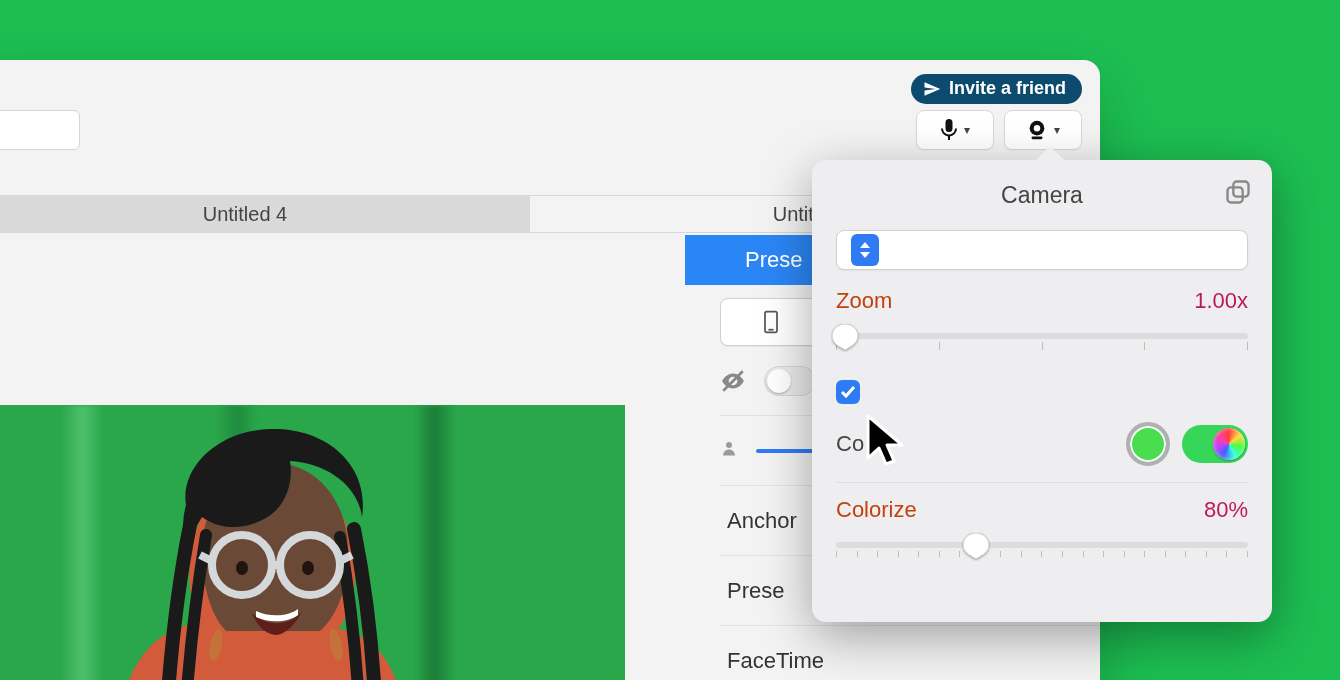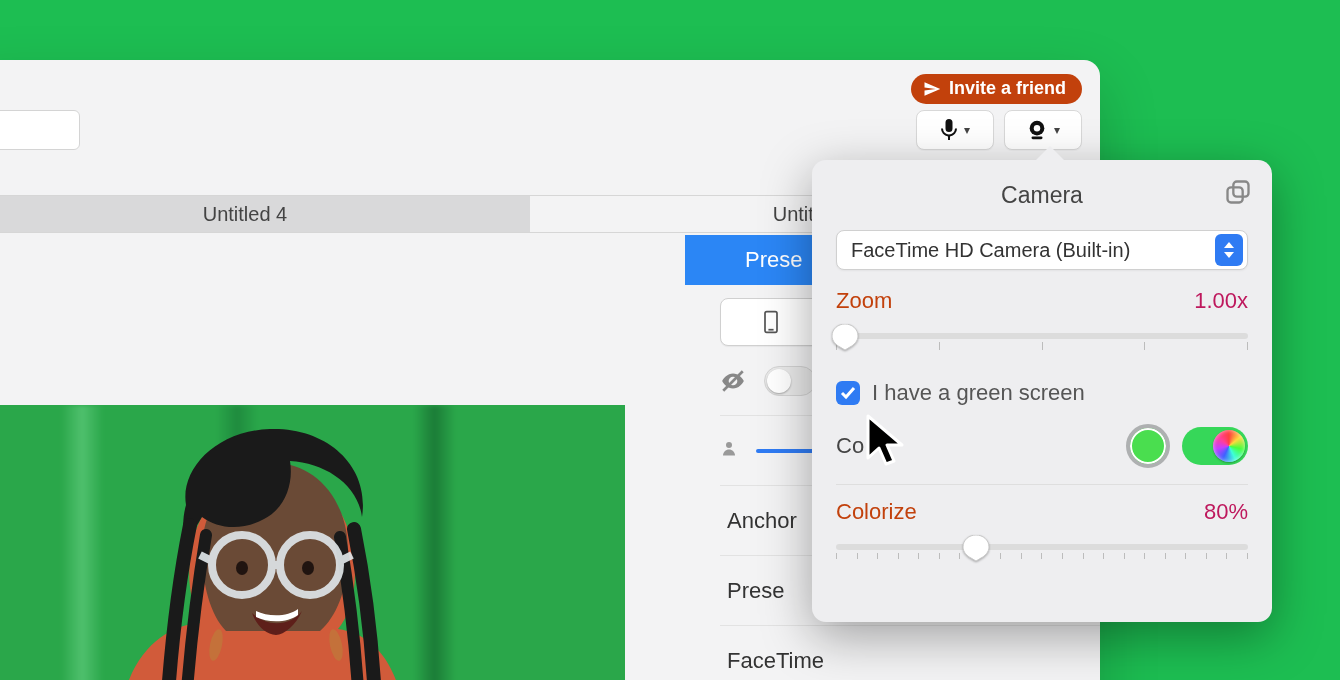--- a/index.html
+++ b/index.html
@@ -17,21 +17,21 @@
   left: -40px; top: 60px;
   width: 1140px; height: 700px;
   background: #f3f3f4;
   border-radius: 16px;
   box-shadow: 0 24px 60px rgba(0,0,0,0.20);
   overflow: hidden;
 }
 .invite-btn {
   position: absolute;
   top: 14px; right: 18px;
-  background: #c2410c;
+  background: #0c4a6e;
   color: #fff;
   font-weight: 600;
   font-size: 18px;
   padding: 4px 16px 5px 12px;
   border-radius: 20px;
   display: flex; align-items: center; gap: 8px;
 }
 .invite-btn svg { width: 18px; height: 18px; fill: #fff; }
 .toolbar {
   position: absolute;
@@ -364,21 +364,20 @@
     <span class="pop-title">Camera</span>
     <span class="pop-copy">
       <svg viewBox="0 0 24 24">
           <rect x="8" y="3" width="13" height="13" rx="3" fill="none" stroke="#888" stroke-width="2"></rect>
           <rect x="3" y="8" width="13" height="13" rx="3" fill="none" stroke="#888" stroke-width="2"></rect>
         </svg>
     </span>
   </div>
 
   <div class="dd">
-    <span class="txt">FaceTime HD Camera (Built-in)</span>
     <span class="end">
       <svg viewBox="0 0 12 8">
           <path d="M6 0 L11 6 H1 Z"></path>
         </svg>
       <svg viewBox="0 0 12 8" style="transform:rotate(180deg)">
           <path d="M6 0 L11 6 H1 Z"></path>
         </svg>
     </span>
   </div>
 
@@ -401,21 +400,20 @@
         </svg>
     </div>
   </div>
 
   <div class="chk-row">
     <div class="chk">
       <svg viewBox="0 0 16 16">
           <polyline points="2,8 6,12 14,3"></polyline>
         </svg>
     </div>
-    <span class="chk-label">I have a green screen</span>
   </div>
 
   <div class="color-row">
     <span class="lbl">Co</span>
     <div class="color-ctrl">
       <div class="swatch"></div>
       <div class="switch">
           <div class="sk"></div>
         </div>
     </div>

